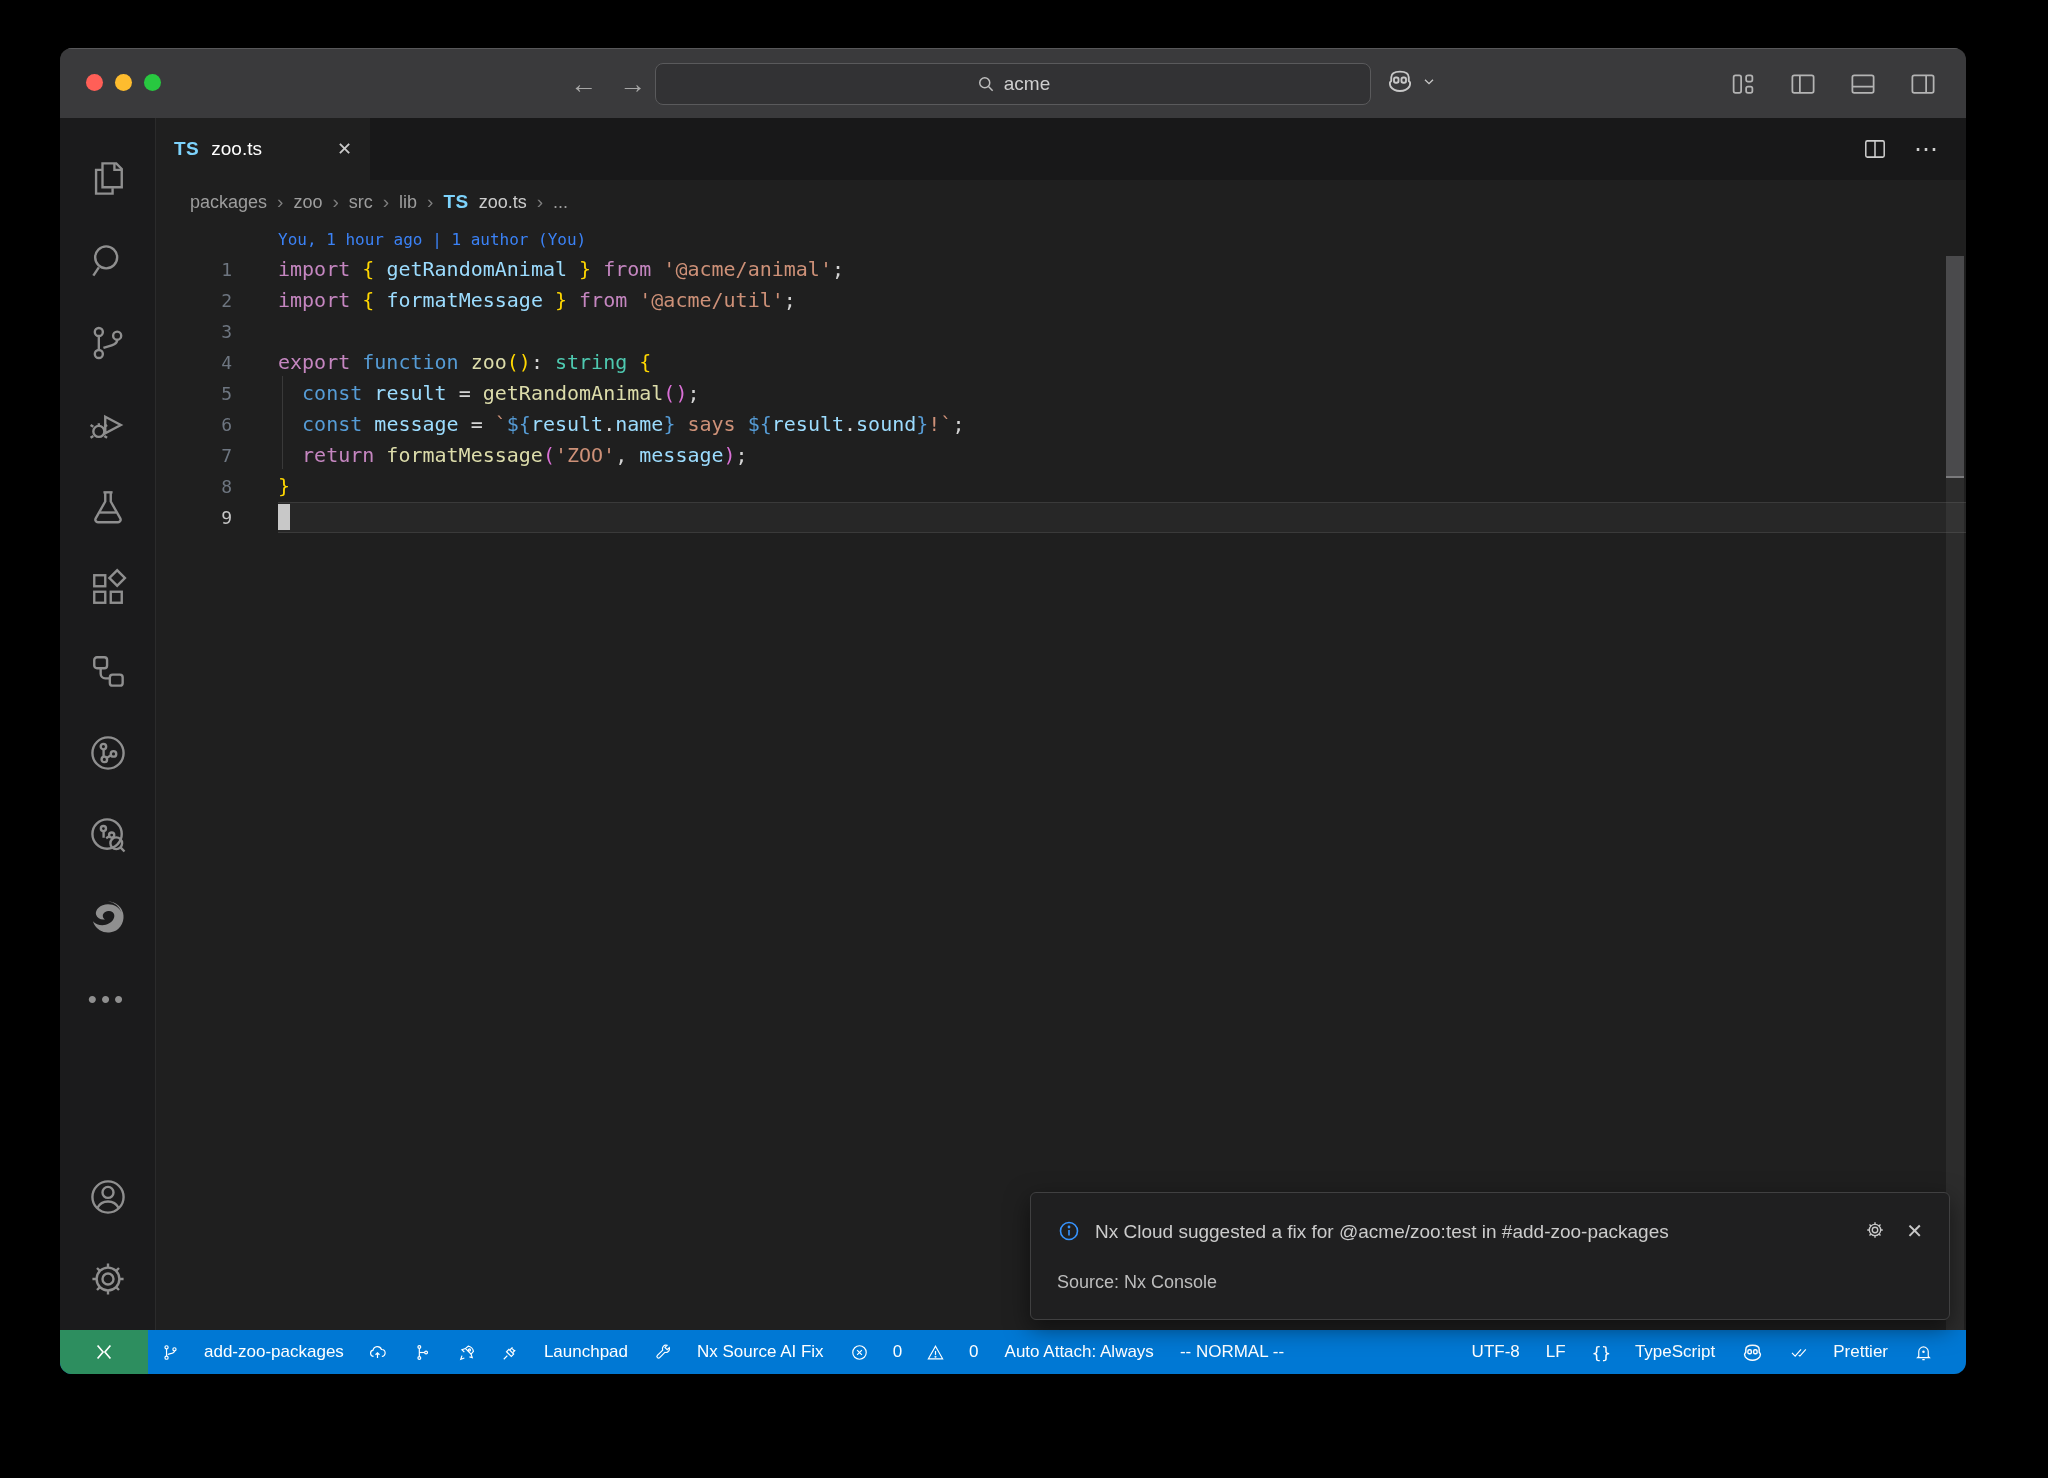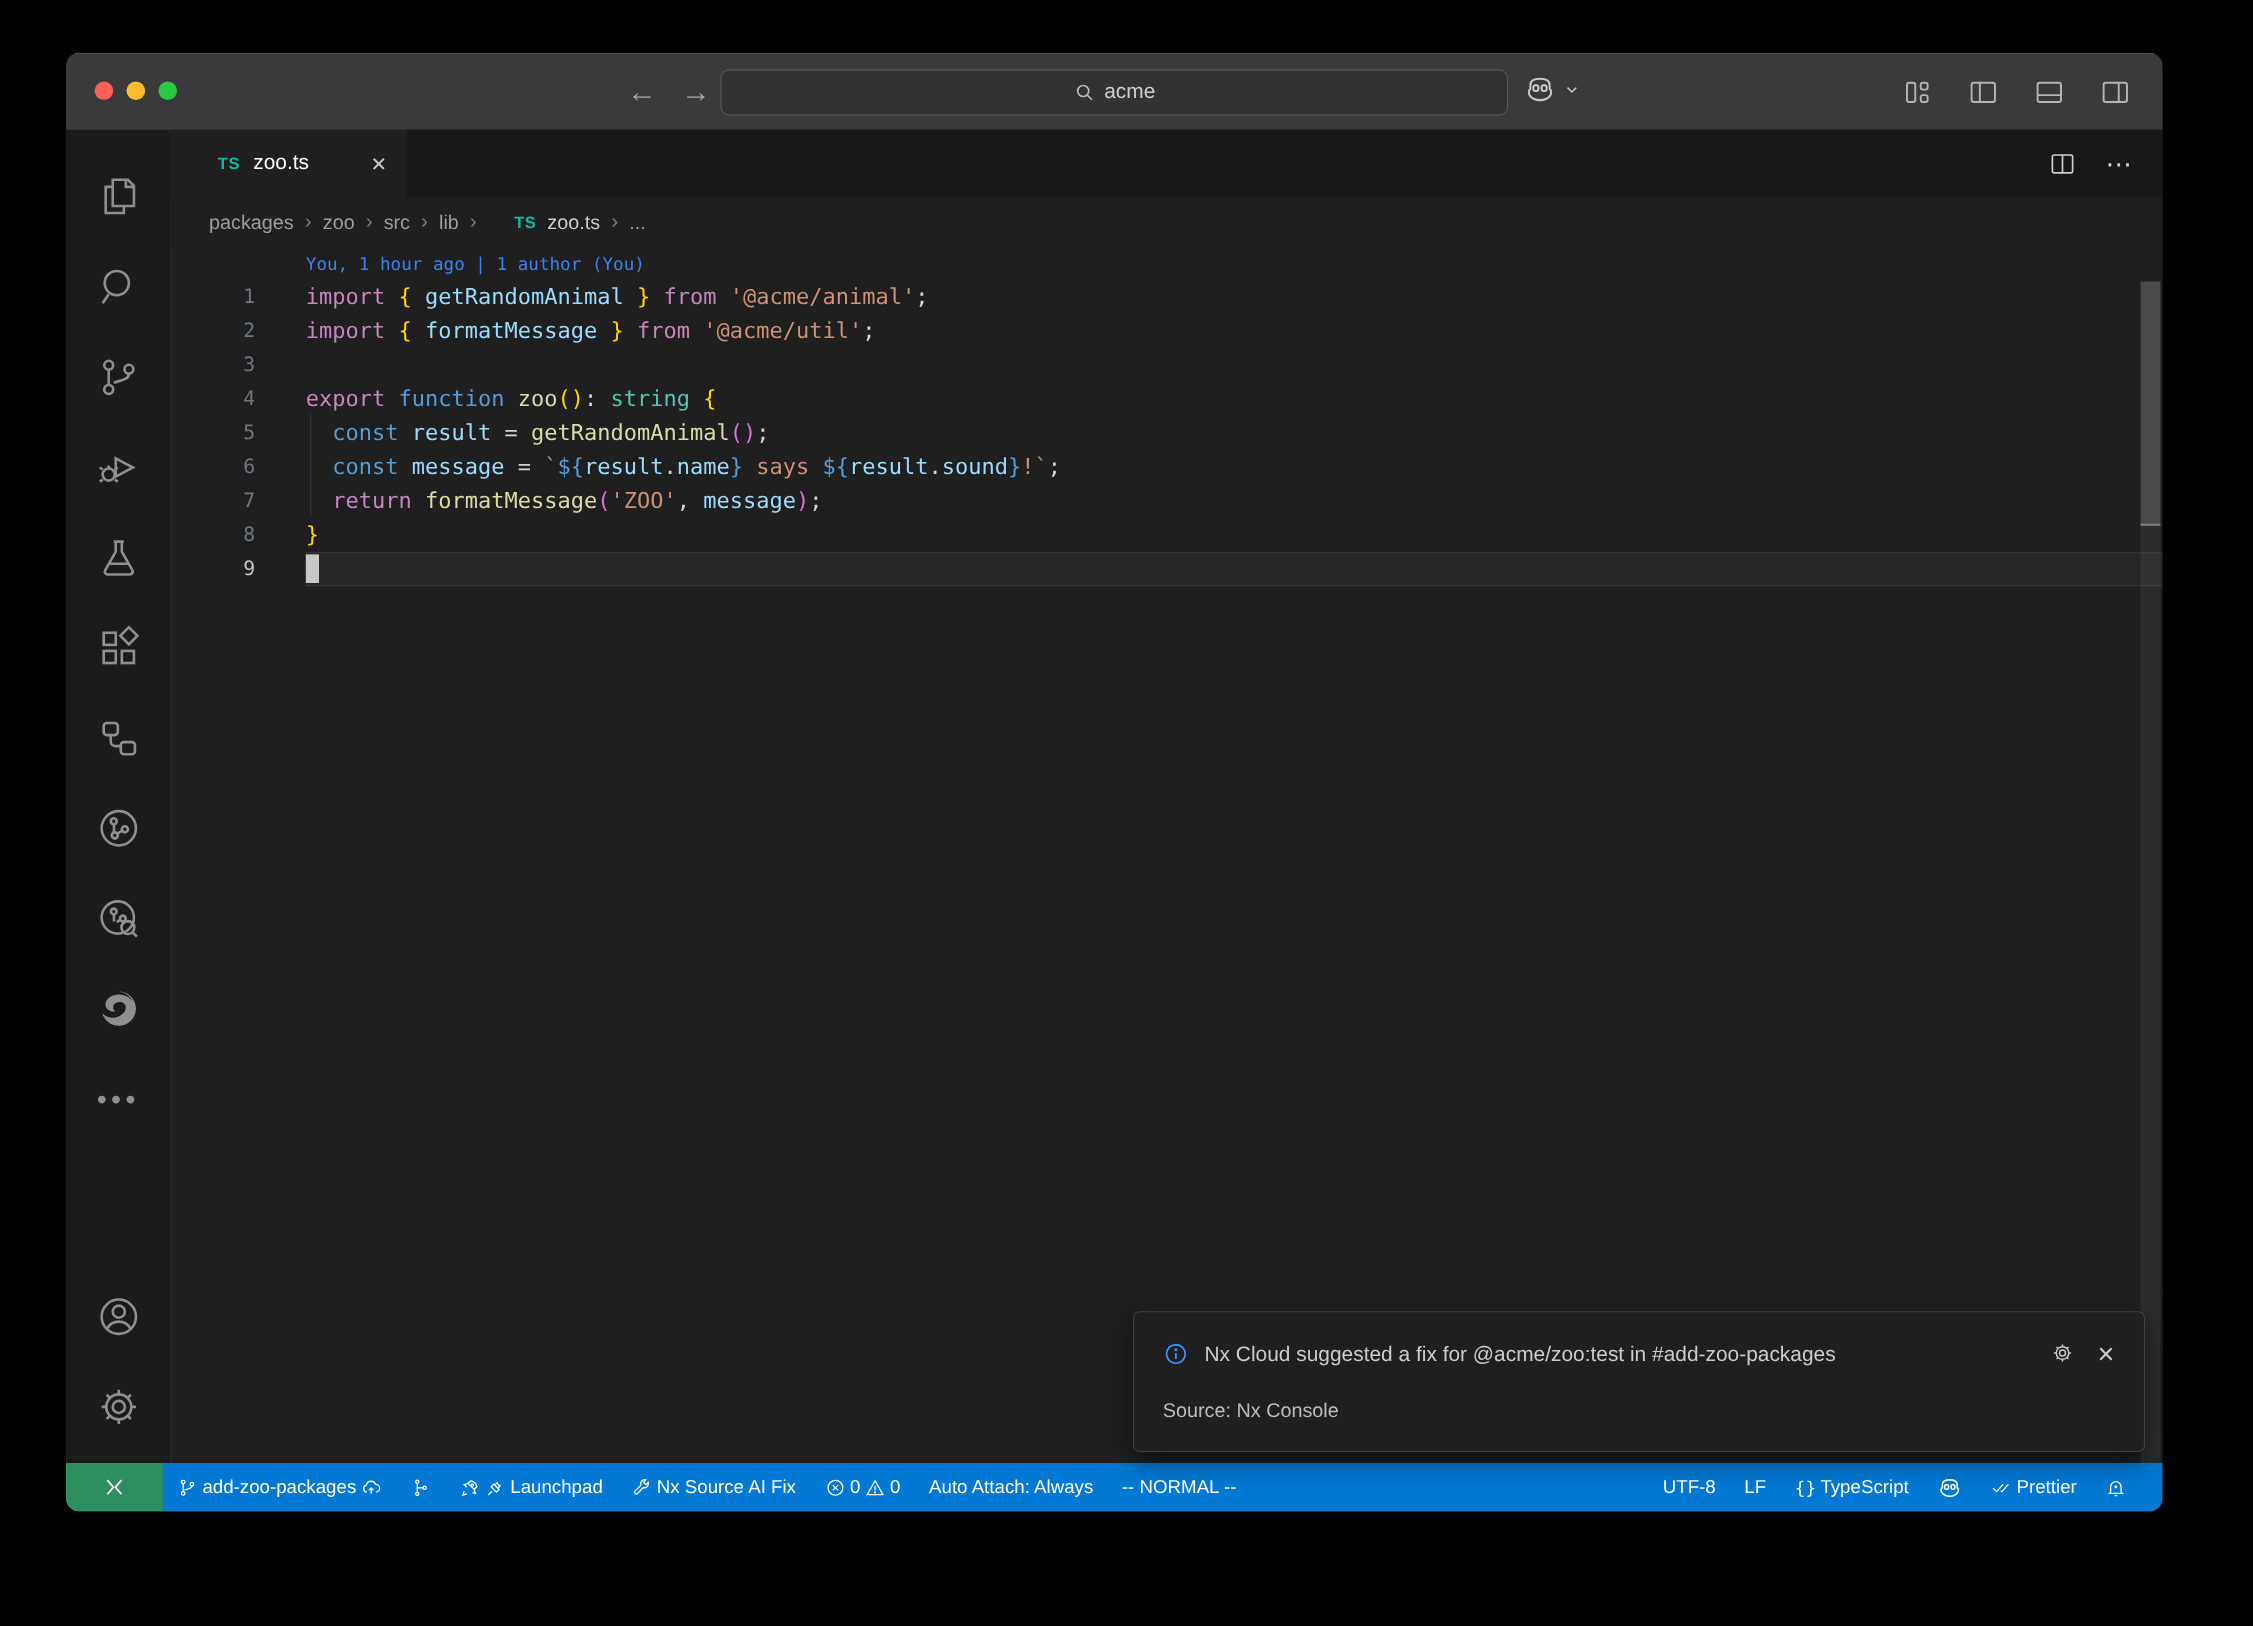--- a/index.html
+++ b/index.html
@@ -40,21 +40,21 @@
   .rail-icon svg { width:44px; height:44px; stroke:#8f8f8f; fill:none; stroke-width:1.3; }
   .rail-spacer { flex:1; }
   .rail .dots { color:#8f8f8f; font-size:26px; letter-spacing:4px; }
 
   
   .editor-col { flex:1; display:flex; flex-direction:column; min-width:0; position:relative; }
 
   .tabstrip { height:62px; flex:none; background:#181819; display:flex; align-items:stretch; }
   .tab { width:214px; background:#1f1f1f; display:flex; align-items:center; gap:12px;
          padding:0 18px; color:#ffffff; font-size:19px; }
-  .ts-badge { color:#14b8a6; font-weight:bold; font-size:15px; letter-spacing:.5px;margin-left:24px; }
+  .ts-badge { color:#7dd3fc; font-weight:bold; font-size:19px; letter-spacing:.5px; }
   .tab-close { margin-left:auto; color:#c9c9c9; font-size:18px; }
   .tab-actions { margin-left:auto; display:flex; align-items:center; gap:26px; padding-right:26px; color:#cfcfcf; }
   .tab-actions svg { width:26px; height:26px; stroke:#cfcfcf; fill:none; stroke-width:1.4; }
   .more-glyph { font-size:24px; color:#cfcfcf; letter-spacing:2px; }
 
   .breadcrumb { height:44px; flex:none; display:flex; align-items:center; gap:10px;
                 padding-left:34px; color:#9d9d9d; font-size:18px; background:#1f1f1f; }
   .crumb-sep { color:#7e7e7e; font-size:19px; }
   .crumb-file { color:#cccccc; }
 
@@ -95,21 +95,21 @@
   .btn.primary { background:#0078d4; color:#fff; }
   .btn.secondary { background:#3b3b3d; color:#e6e6e6; border-color:#4a4a4c; }
 
   
   .statusbar { height:44px; flex:none; background:#0078d4; display:flex; align-items:stretch;
                color:#fff; font-size:17px; }
   .remote { width:88px; flex:none; background:#2d8e5f; display:flex; align-items:center; justify-content:center; }
   .remote svg { width:22px; height:22px; stroke:#fff; fill:none; stroke-width:1.8; }
   .sb-left { display:flex; align-items:center; }
   .sb-right { margin-left:auto; display:flex; align-items:center; padding-right:20px; }
-  .sb-item { display:flex; align-items:center; gap:4px; padding:0 13px; height:100%; }
+  .sb-item { display:flex; align-items:center; gap:24px; padding:0 13px; height:100%; }
   .sb-item svg { width:19px; height:19px; stroke:#fff; fill:none; stroke-width:1.5; }
   .braces { font-family:"DejaVu Sans Mono", monospace; font-size:16px; }
 </style>
 </head>
 <body>
 
 <div id="window">
 
   <div class="titlebar">
     <div class="lights">

